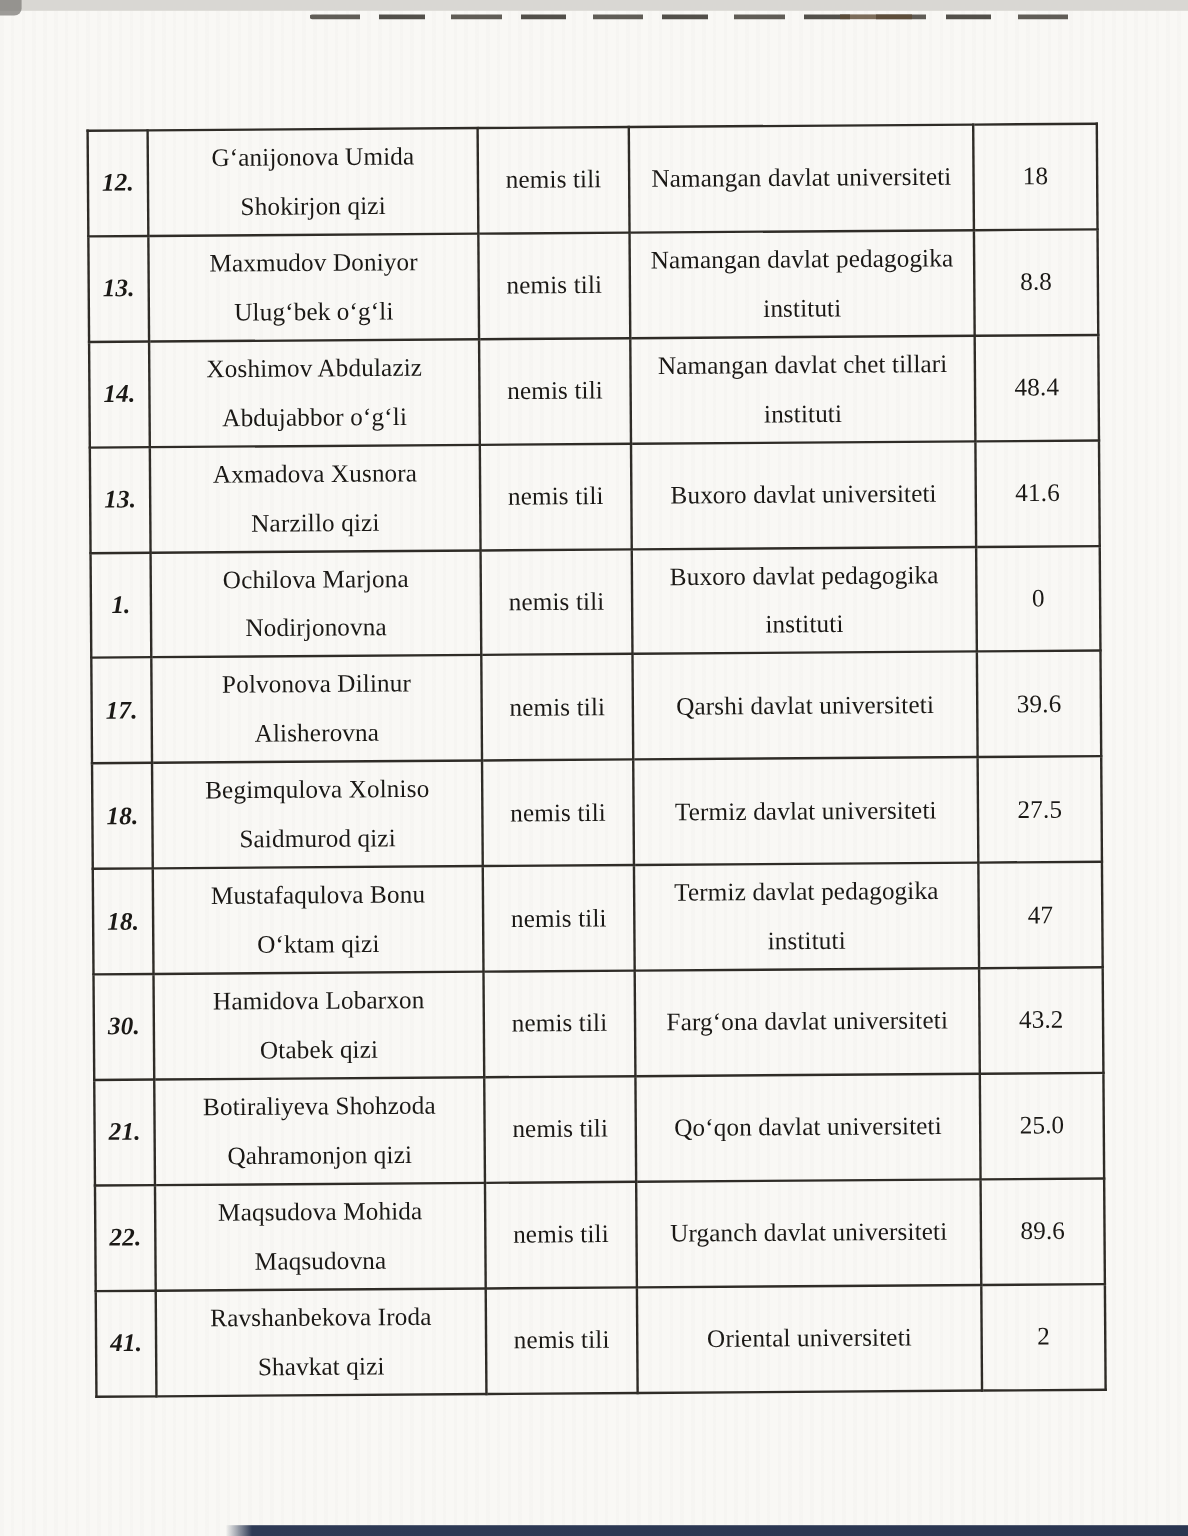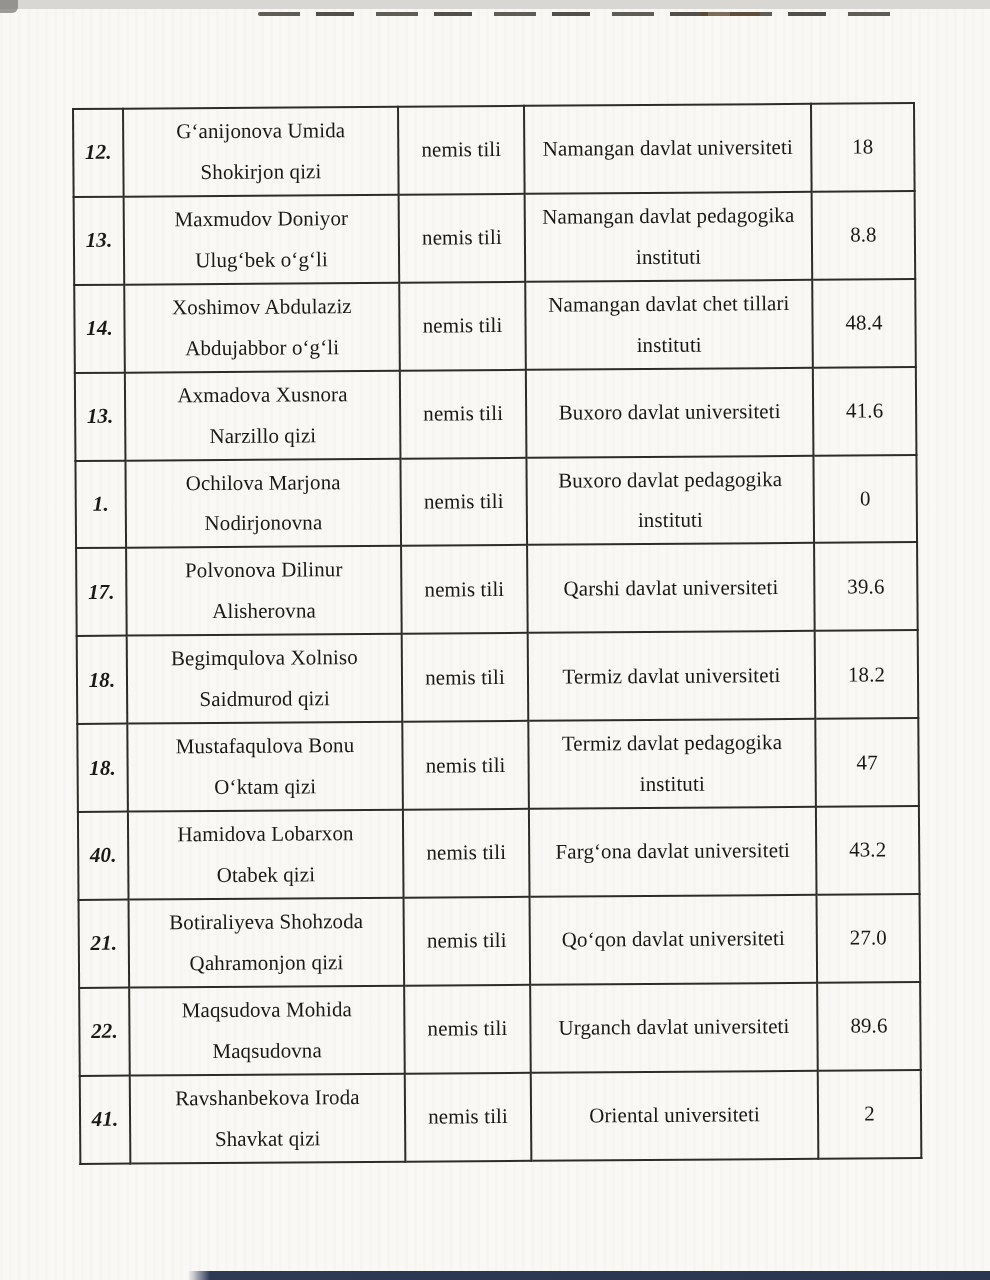--- a/index.html
+++ b/index.html
@@ -187,54 +187,54 @@
   </tr>
 
   <tr>
     <td class="cell-num">18.</td>
     <td class="cell-name">
       <div class="name-line">Begimqulova Xolniso</div>
       <div class="name-line">Saidmurod qizi</div>
     </td>
     <td class="cell-subj">nemis tili</td>
     <td class="cell-univ">Termiz davlat universiteti</td>
-    <td class="cell-score">18.2</td>
+    <td class="cell-score">27.5</td>
   </tr>
 
   <tr>
     <td class="cell-num">18.</td>
     <td class="cell-name">
       <div class="name-line">Mustafaqulova Bonu</div>
       <div class="name-line">O‘ktam qizi</div>
     </td>
     <td class="cell-subj">nemis tili</td>
     <td class="cell-univ">Termiz davlat pedagogika instituti</td>
     <td class="cell-score">47</td>
   </tr>
 
   <tr>
-    <td class="cell-num">40.</td>
+    <td class="cell-num">30.</td>
     <td class="cell-name">
       <div class="name-line">Hamidova Lobarxon</div>
       <div class="name-line">Otabek qizi</div>
     </td>
     <td class="cell-subj">nemis tili</td>
     <td class="cell-univ">Farg‘ona davlat universiteti</td>
     <td class="cell-score">43.2</td>
   </tr>
 
   <tr>
     <td class="cell-num">21.</td>
     <td class="cell-name">
       <div class="name-line">Botiraliyeva Shohzoda</div>
       <div class="name-line">Qahramonjon qizi</div>
     </td>
     <td class="cell-subj">nemis tili</td>
     <td class="cell-univ">Qo‘qon davlat universiteti</td>
-    <td class="cell-score">27.0</td>
+    <td class="cell-score">25.0</td>
   </tr>
 
   <tr>
     <td class="cell-num">22.</td>
     <td class="cell-name">
       <div class="name-line">Maqsudova Mohida</div>
       <div class="name-line">Maqsudovna</div>
     </td>
     <td class="cell-subj">nemis tili</td>
     <td class="cell-univ">Urganch davlat universiteti</td>

